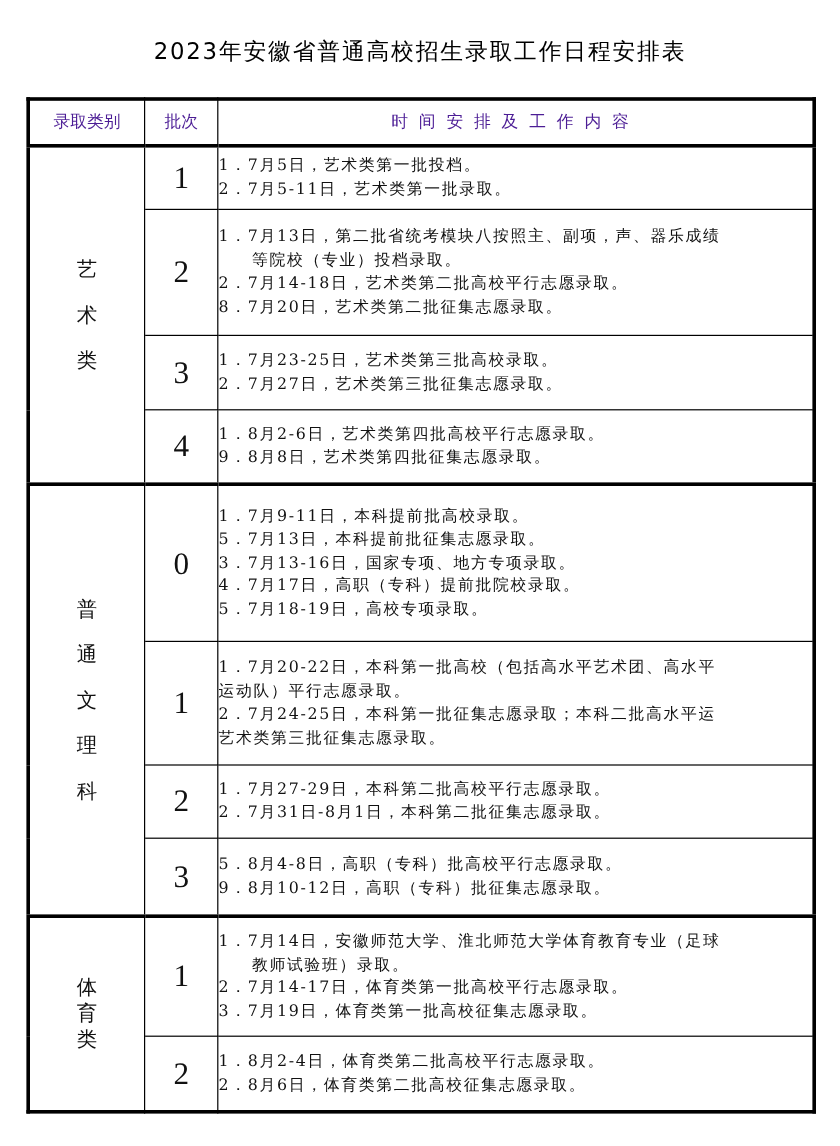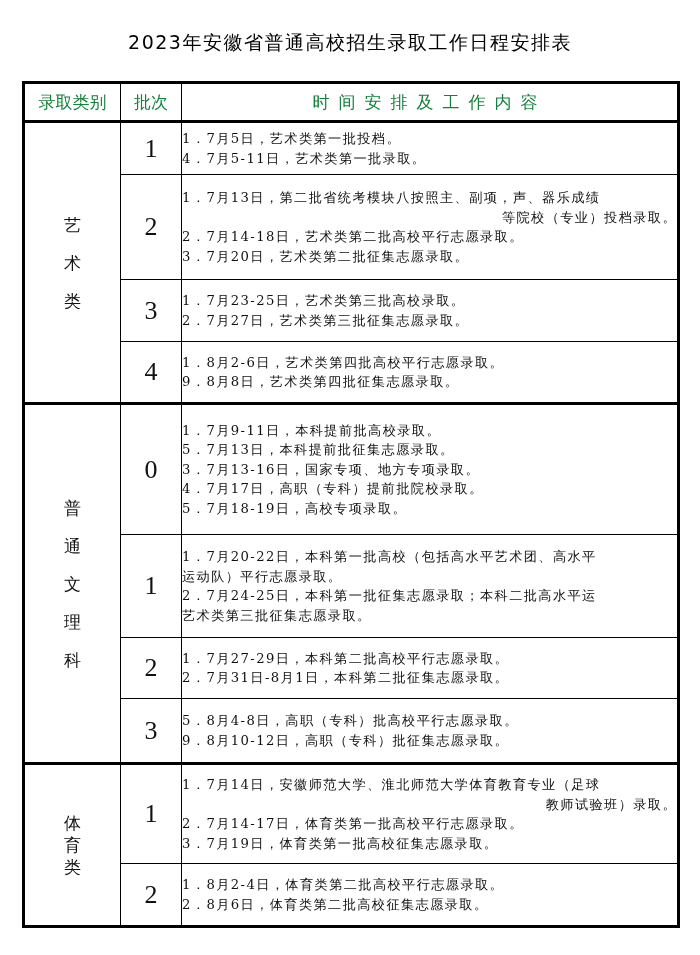--- a/index.html
+++ b/index.html
@@ -4,32 +4,32 @@
 <style>
   html, body { margin: 0; padding: 0; background: #ffffff; }
   body { width: 700px; height: 955px; position: relative; overflow: hidden;
          font-family: "DejaVu Serif", "Liberation Serif", serif; color: #111; }
   .title { position: absolute; top: 30px; left: 0; width: 700px; text-align: center;
            font-family: "DejaVu Sans", "Liberation Sans", sans-serif;
            font-size: 19px; letter-spacing: 1.5px; color: #000; }
   table.sched { position: absolute; left: 22px; top: 81px; width: 658px;
                 border-collapse: collapse; border: 3px solid #000; table-layout: fixed; }
   table.sched td, table.sched th { border: 1.5px solid #000; padding: 0; vertical-align: middle; }
-  th { font-weight: normal; font-size: 17px; height: 36px; color: #15803d;
+  th { font-weight: normal; font-size: 14px; height: 36px; color: #4c1d95;
        font-family: Liberation Serif, serif; }
   th.content-h { letter-spacing: 9px; }
   tr.header { border-bottom: 3px solid #000; }
   tr.group-start td { border-top: 3px solid #000; }
   td.cat { text-align: center; font-size: 17px; }
   td.cat .vchar { display: block; line-height: 38px; }
   td.cat.tight .vchar { line-height: 22px; }
   td.batch { text-align: center; font-size: 26px; font-family: "Liberation Serif", "DejaVu Serif", serif; }
   td.content { padding: 7px 6px 7px 6px; font-size: 13.2px; line-height: 19.5px; letter-spacing: 1.4px; }
   .line { display: block; white-space: nowrap; }
-  .line.indent { padding-left: 28px; text-align: right; }
+  .line.indent { padding-left: 28px; }
   col.c1 { width: 97px; } col.c2 { width: 61px; } col.c3 { width: auto; }
 </style>
 </head>
 <body>
 
 <div class="title">2023年安徽省普通高校招生录取工作日程安排表</div>
 
 <table class="sched">
   <colgroup>
       <col class="c1">
@@ -45,30 +45,30 @@
 
   <tr class="group-start" style="height:53px">
     <td class="cat" rowspan="4">
       <span class="vchar">艺</span>
       <span class="vchar">术</span>
       <span class="vchar">类</span>
     </td>
     <td class="batch">1</td>
     <td class="content">
       <span class="line">1．7月5日，艺术类第一批投档。</span>
-      <span class="line">4．7月5-11日，艺术类第一批录取。</span>
+      <span class="line">2．7月5-11日，艺术类第一批录取。</span>
     </td>
   </tr>
   <tr style="height:105px">
     <td class="batch">2</td>
     <td class="content">
       <span class="line">1．7月13日，第二批省统考模块八按照主、副项，声、器乐成绩</span>
       <span class="line indent">等院校（专业）投档录取。</span>
       <span class="line">2．7月14-18日，艺术类第二批高校平行志愿录取。</span>
-      <span class="line">3．7月20日，艺术类第二批征集志愿录取。</span>
+      <span class="line">8．7月20日，艺术类第二批征集志愿录取。</span>
     </td>
   </tr>
   <tr style="height:62px">
     <td class="batch">3</td>
     <td class="content">
       <span class="line">1．7月23-25日，艺术类第三批高校录取。</span>
       <span class="line">2．7月27日，艺术类第三批征集志愿录取。</span>
     </td>
   </tr>
   <tr style="height:62px">

